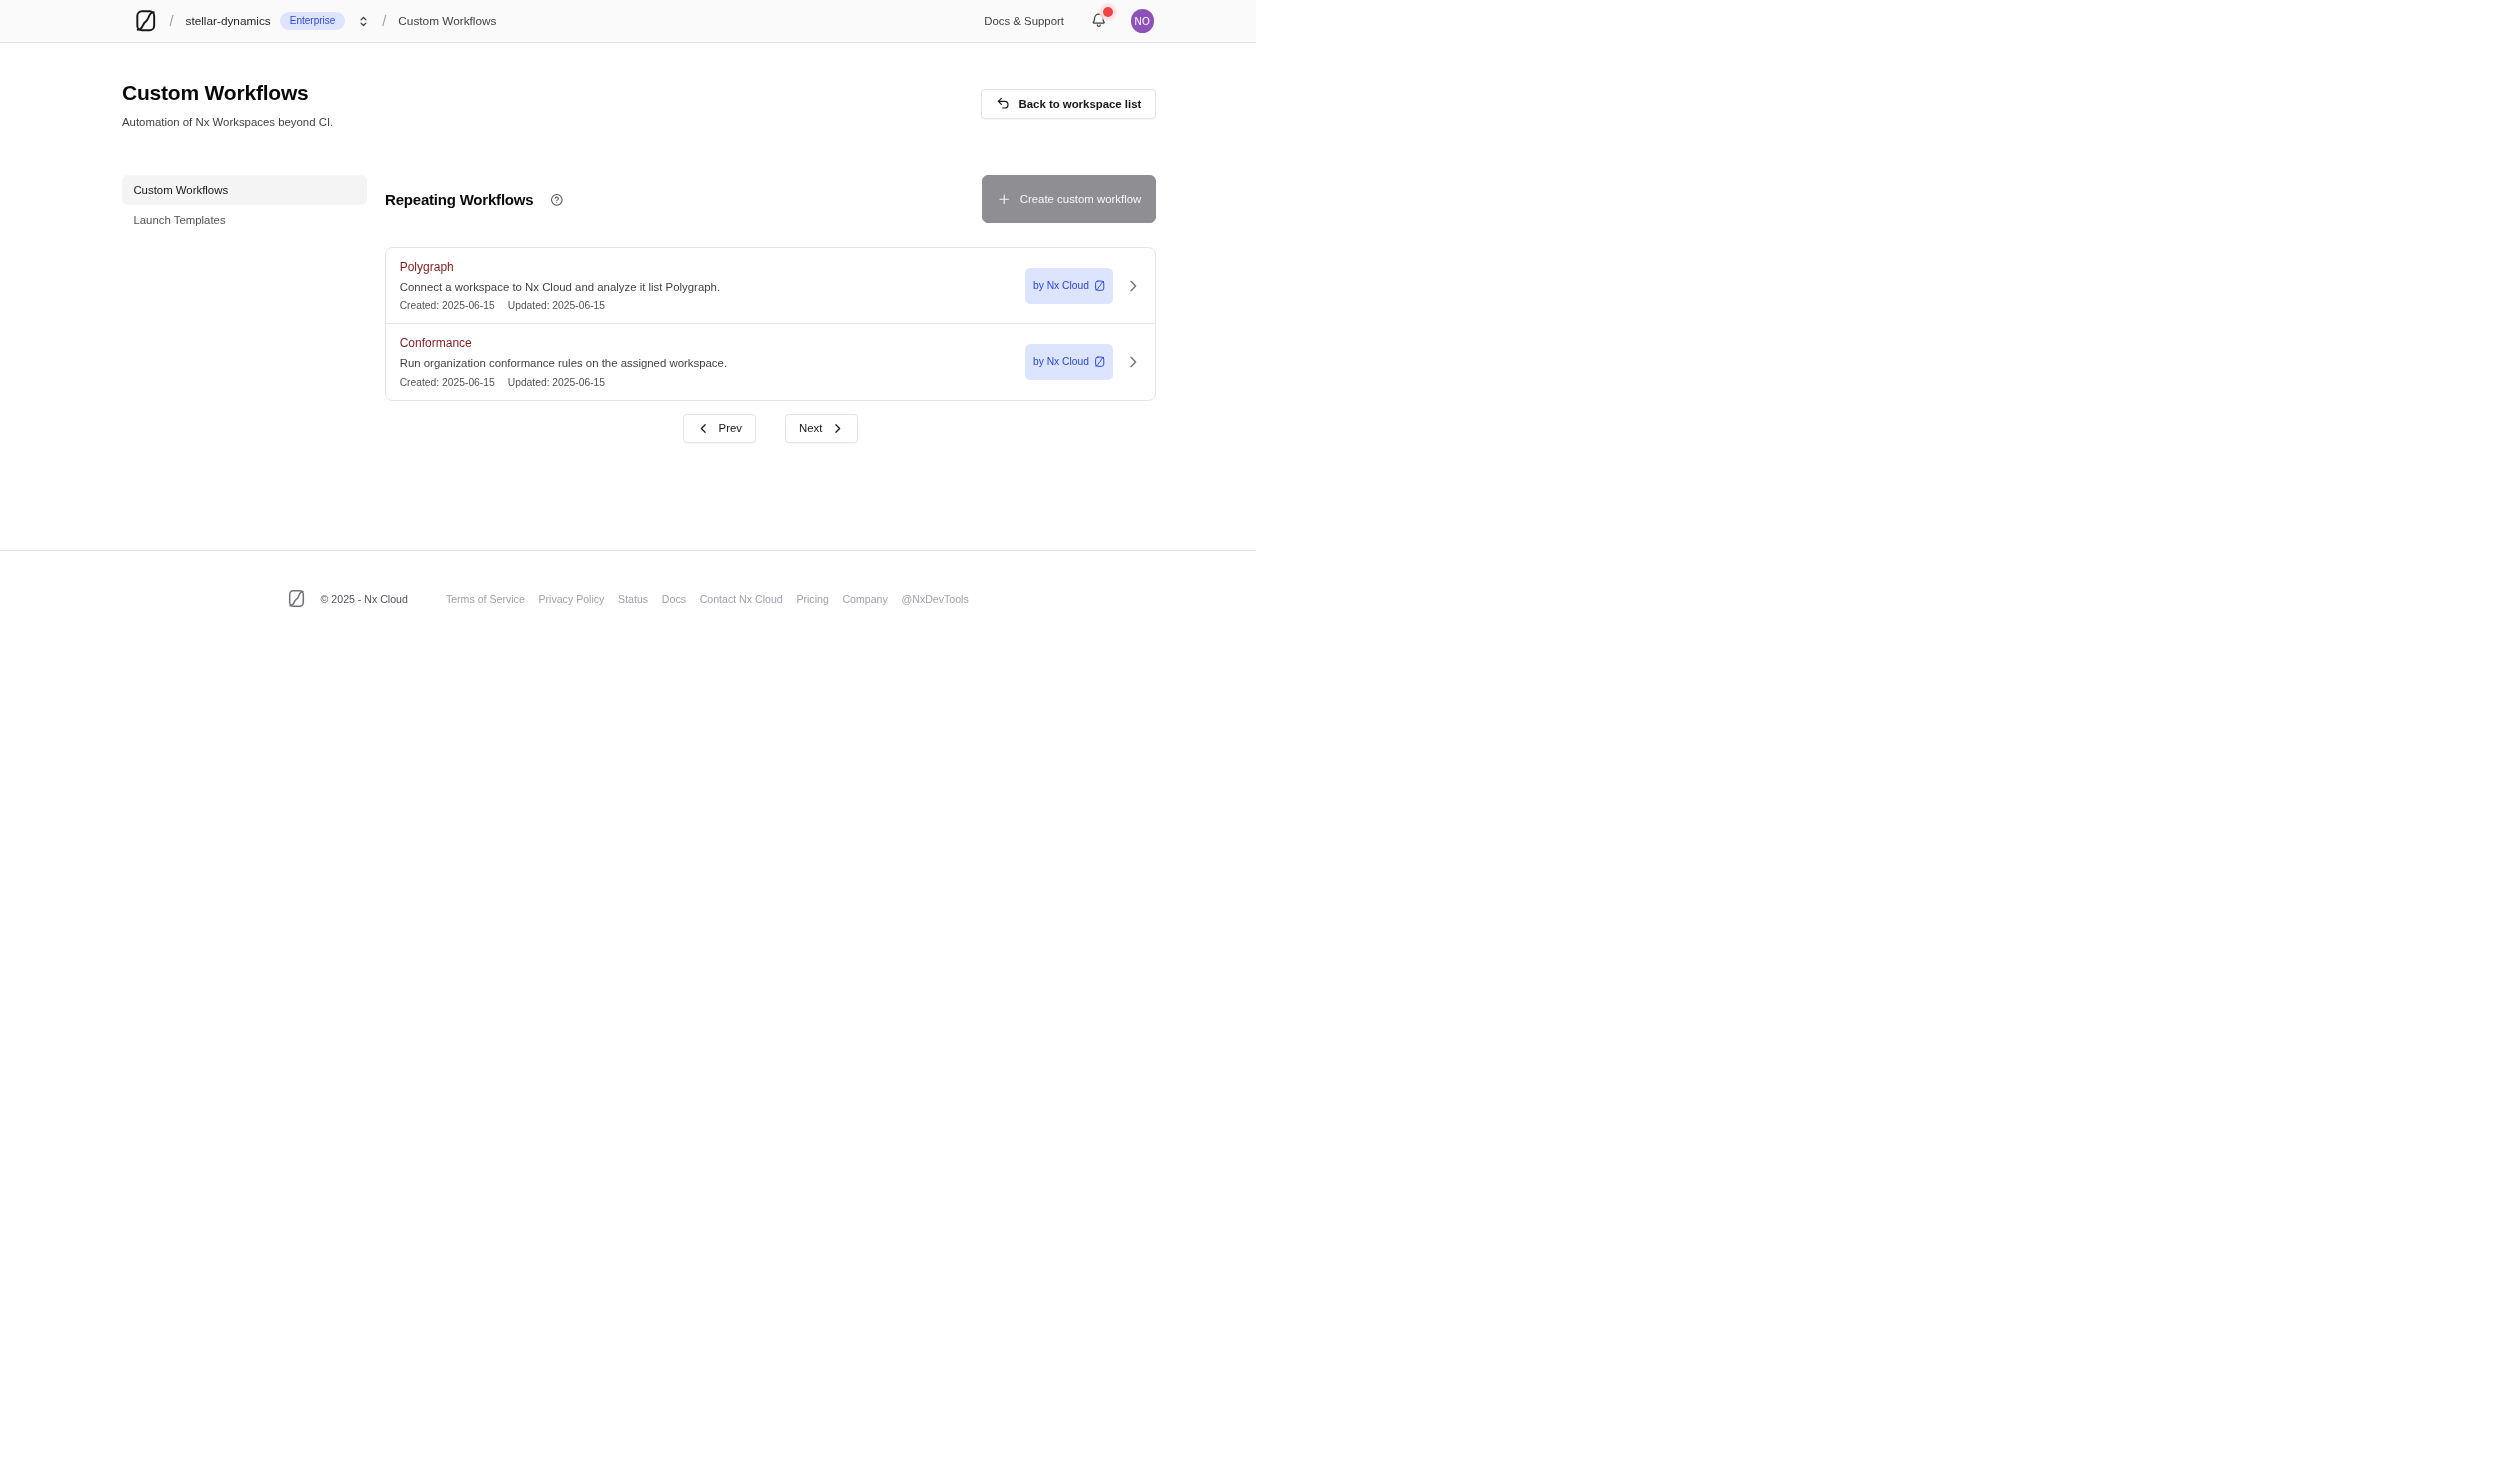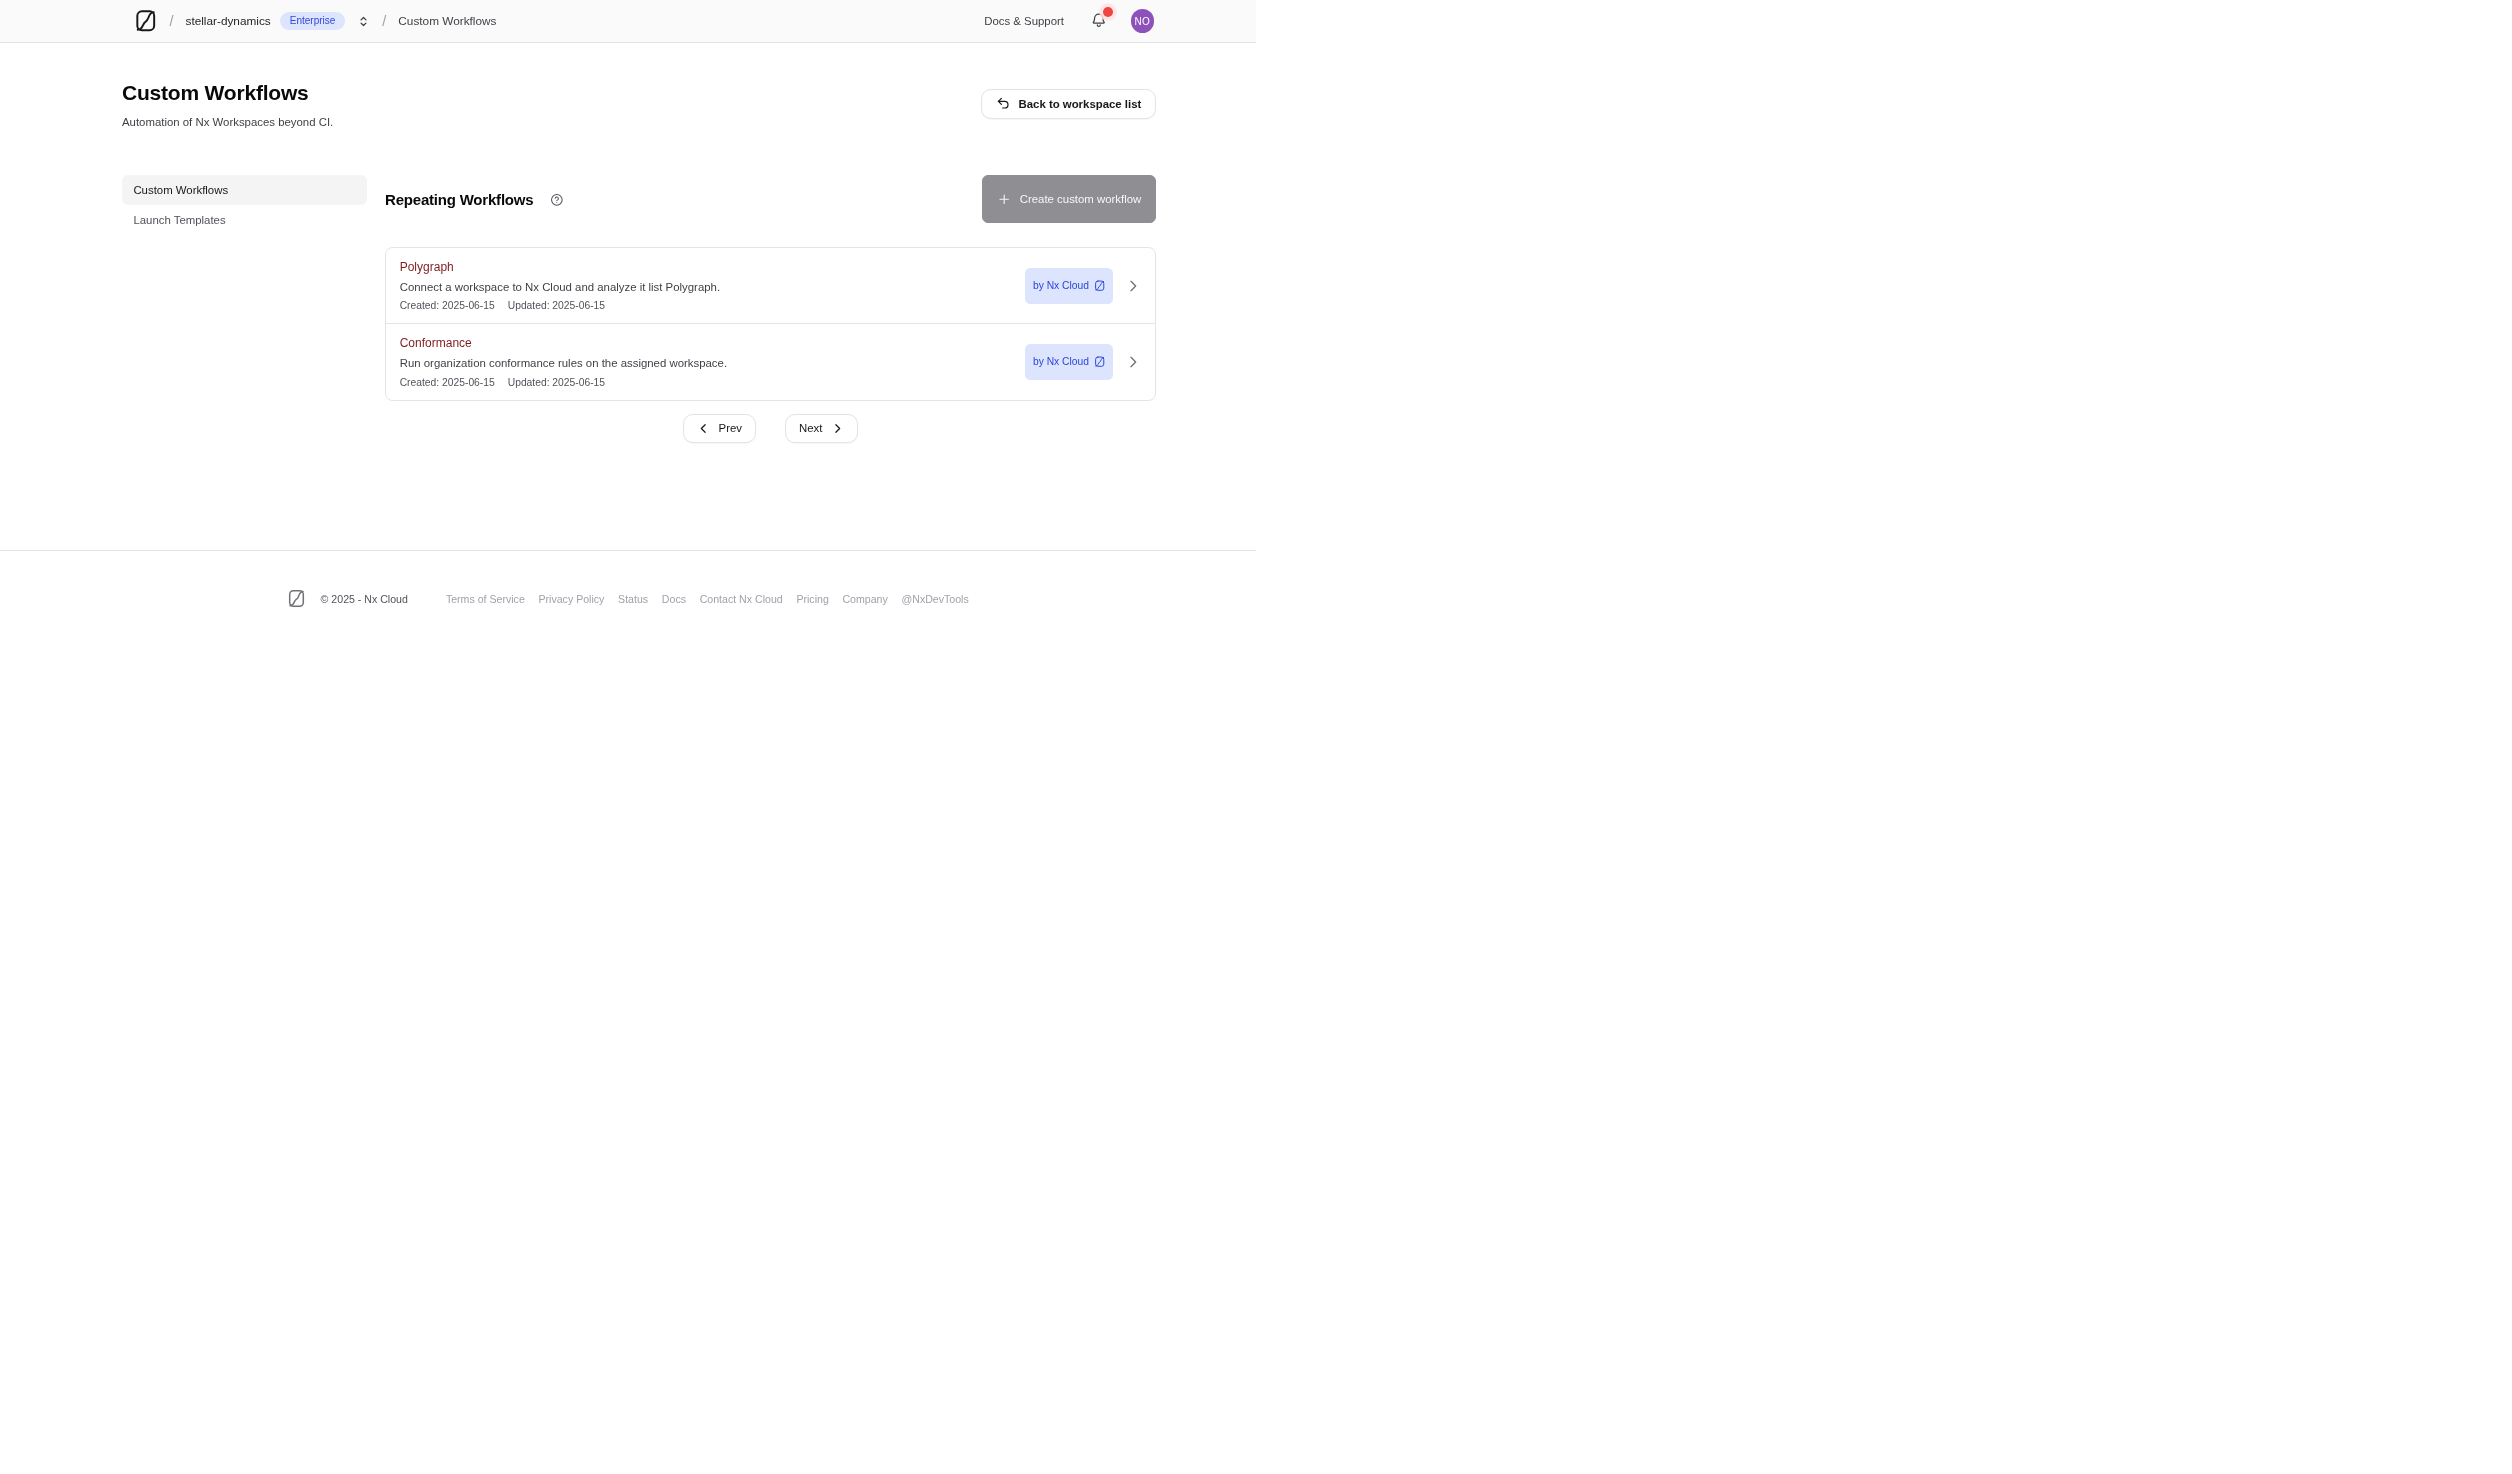--- a/index.html
+++ b/index.html
@@ -60,21 +60,21 @@
     border: none; cursor: pointer; letter-spacing: 0.2px;
   }
 
   
   .main-wrap { height: 507px; padding: 38px 100px 0 122px; }
   .page-head { display: flex; justify-content: space-between; align-items: flex-start; }
   .page-title { font-size: 21px; font-weight: 700; color: #09090b; letter-spacing: -0.2px; }
   .page-subtitle { font-size: 11.4px; color: #3f3f46; margin-top: 11.4px; }
   .btn {
     display: inline-flex; align-items: center; justify-content: center;
-    background: #ffffff; border: 0.8px solid #e4e4e7; border-radius: 10px;
+    background: #ffffff; border: 0.8px solid #e4e4e7; border-radius: 4px;
     cursor: pointer; font-family: inherit; color: #18181b;
     box-shadow: 0 0.8px 1.5px rgba(0,0,0,.04);
   }
   .back-btn { height: 30px; padding: 0 13.7px; font-size: 11.4px; font-weight: 600; gap: 8.4px; margin-top: 7.6px; }
   .back-btn .icon { color: #18181b; }
 
   .content-row { display: flex; margin-top: 47px; }
   .sidebar { width: 245px; flex-shrink: 0; }
   .side-item {
     height: 30px; display: flex; align-items: center;

